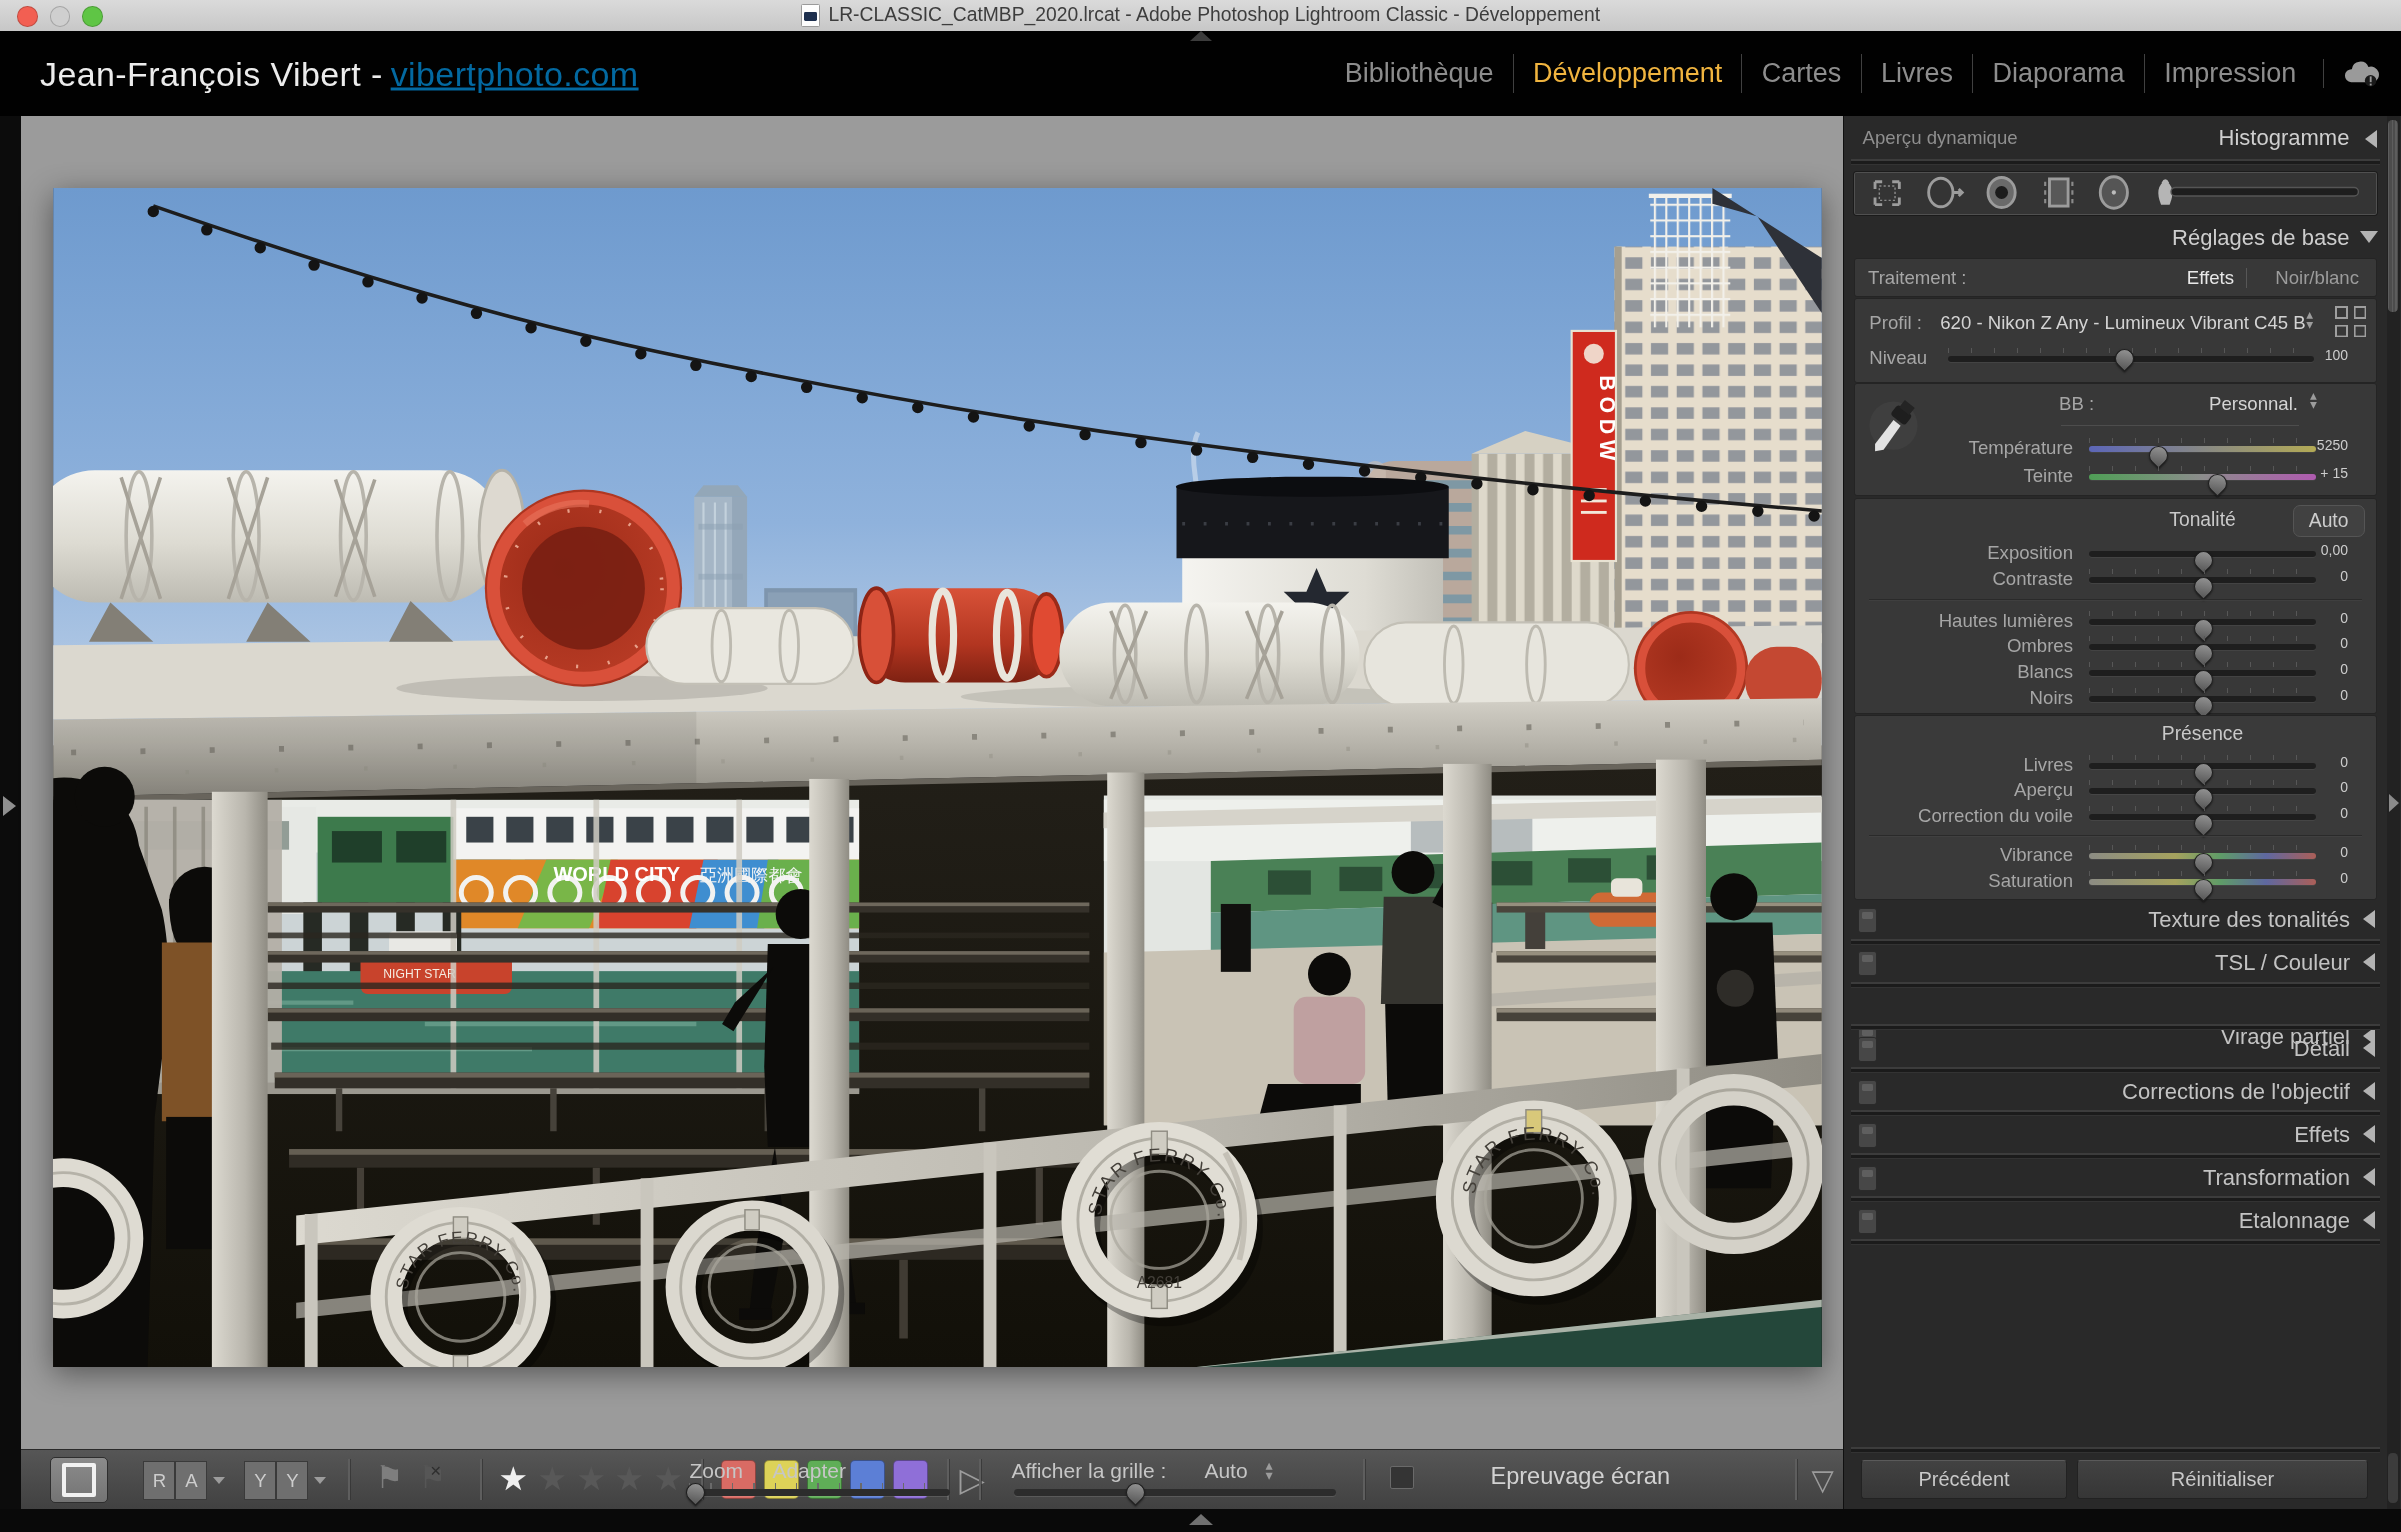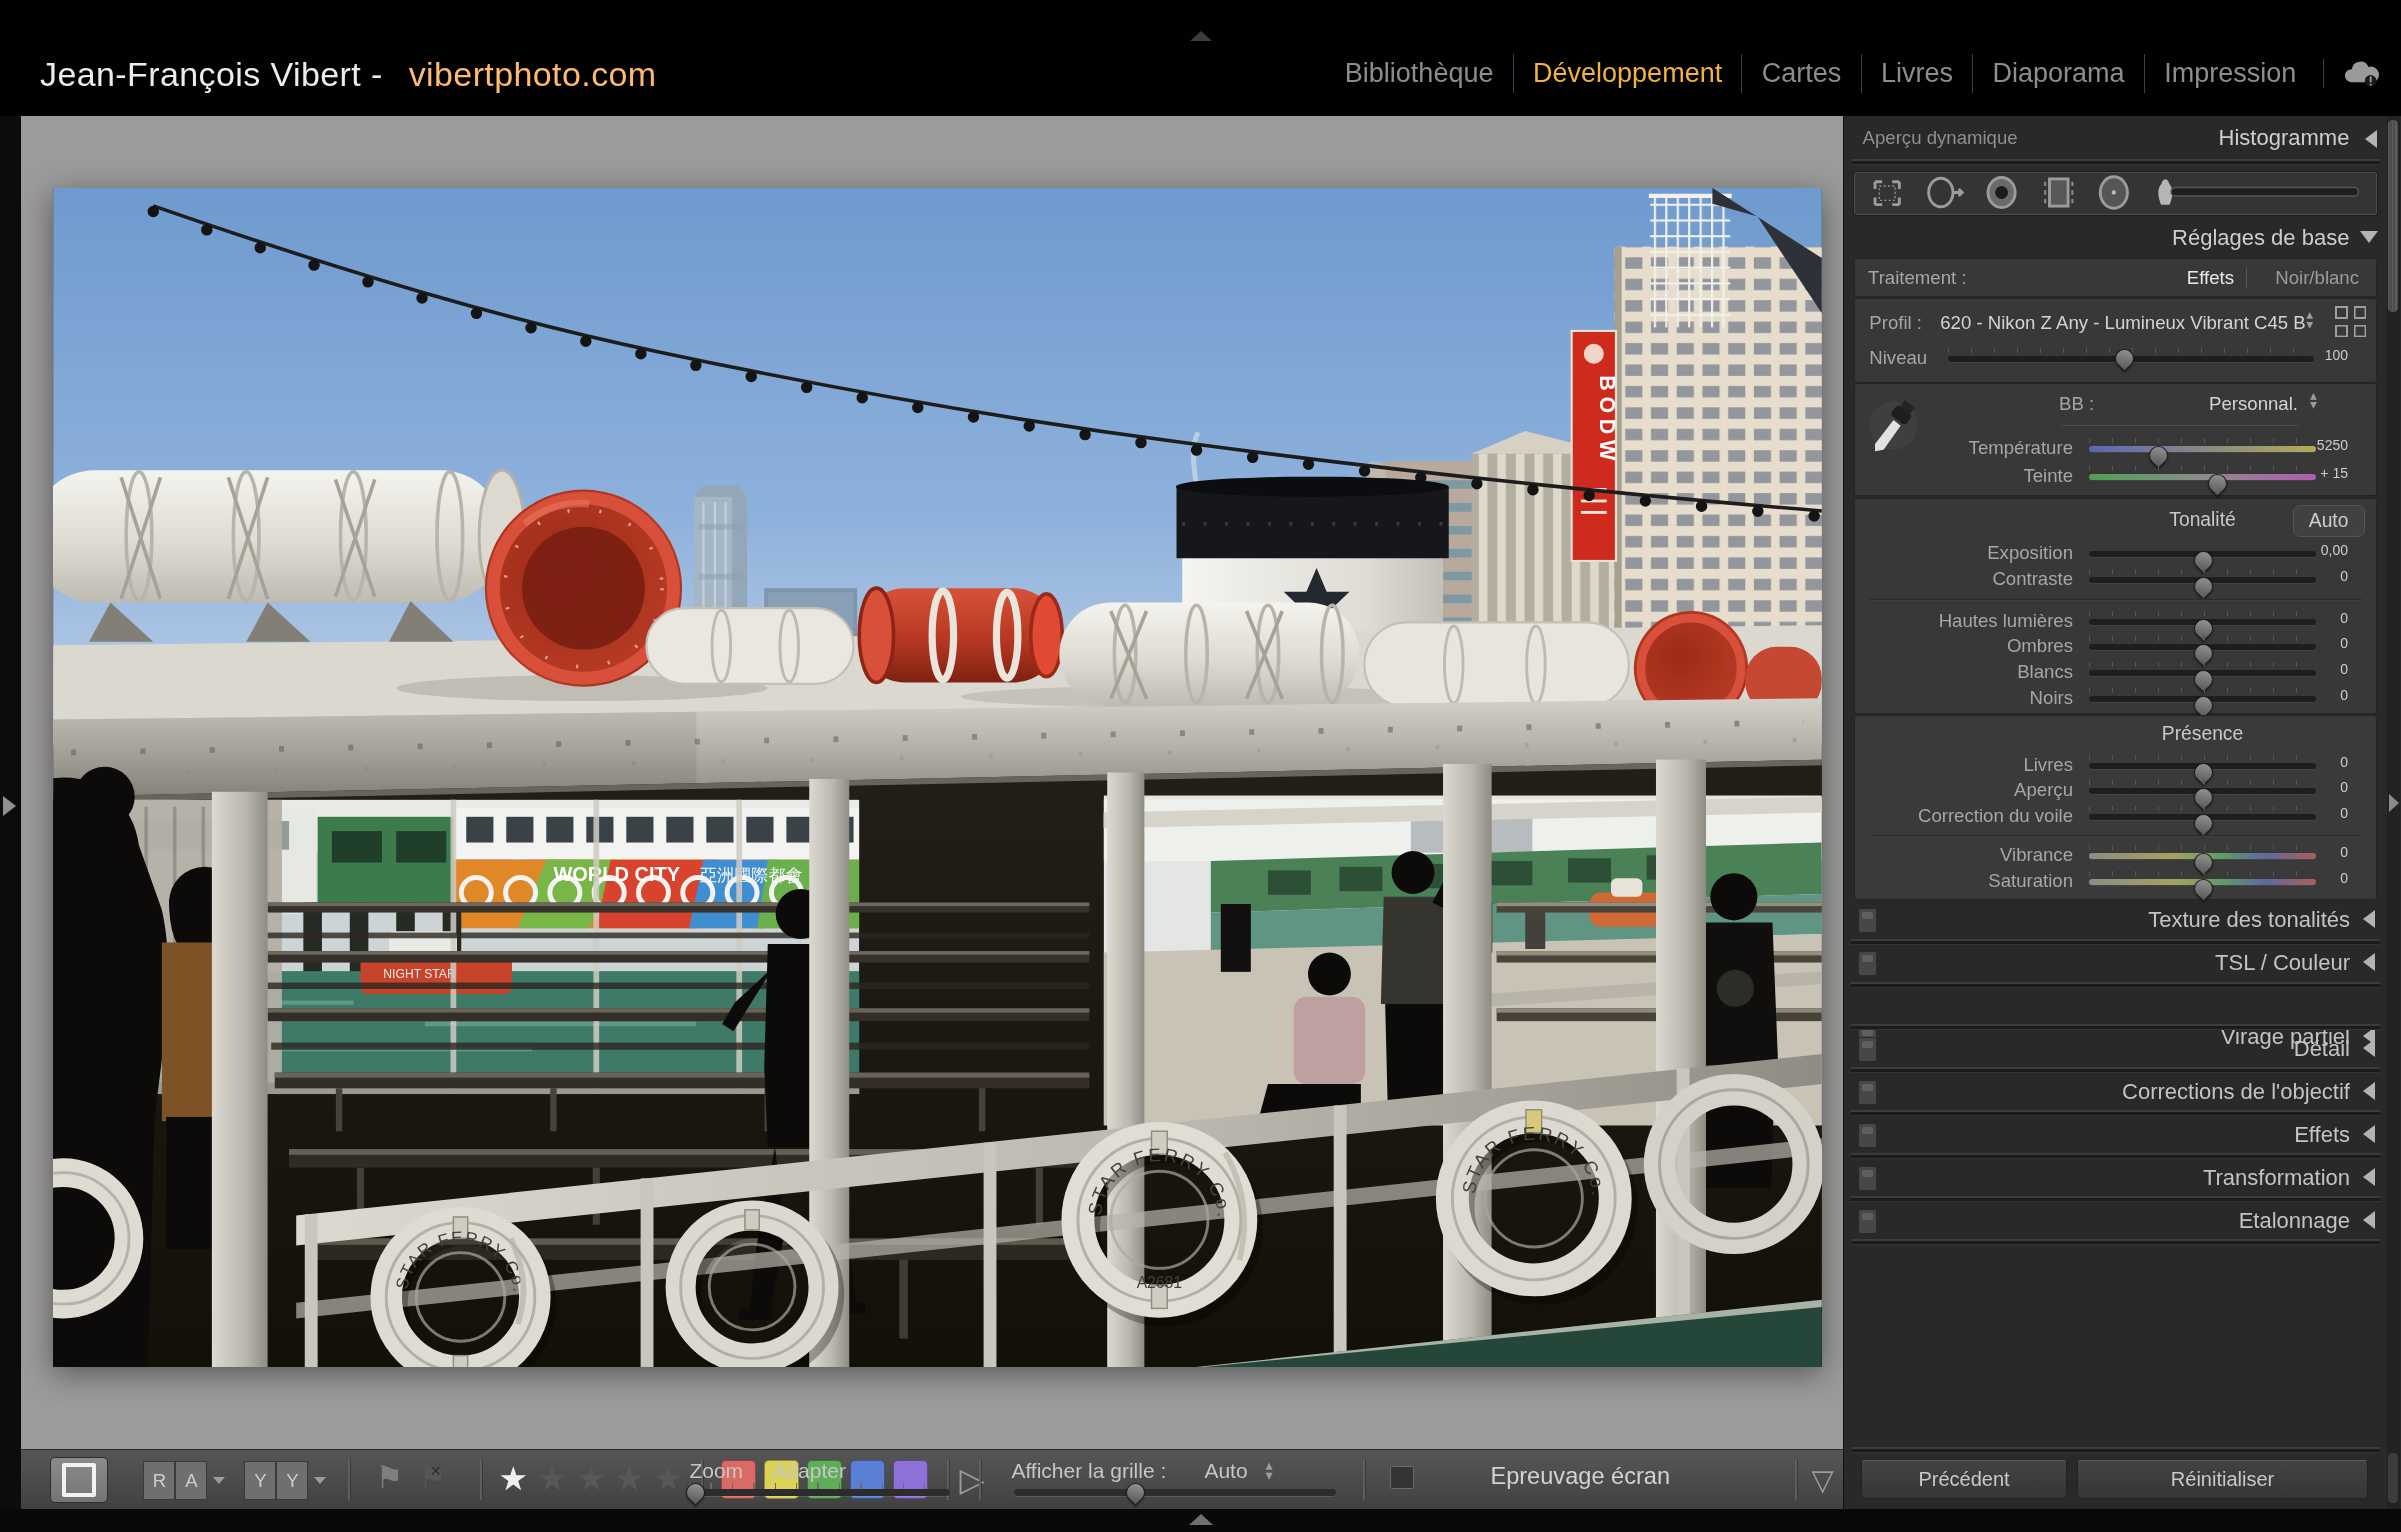--- a/index.html
+++ b/index.html
@@ -19,21 +19,21 @@
   .docicon{width:17px;height:21.4px;background:#fdfdfd;border:0.7px solid #9a9a9a;border-radius:1.4px;position:relative;}
   .docicon::after{content:"";position:absolute;left:2.1px;top:7.1px;right:2.1px;height:9.3px;background:#1d2f4e;border-radius:1.4px;}
 
   
   .topbar{position:absolute;left:0;top:31px;right:0;height:85px;background:#010101;}
   .top-reveal{position:absolute;left:50%;top:0;transform:translateX(-50%);
     width:0;height:0;border-left:11.4px solid transparent;border-right:11.4px solid transparent;
     border-bottom:10px solid #3c3c3c;}
   .identity{position:absolute;left:40px;top:50%;transform:translateY(-50%);font-size:34px;letter-spacing:0.4px;}
   .identity .nm{color:#ececec;}
-  .identity .site{color:#fdba74;margin-left:26px;}
+  .identity .site{color:#0369a1;margin-left:8px;text-decoration:underline;}
   .modules{position:absolute;right:21.4px;top:0;height:100%;display:flex;align-items:center;}
   .mod{font-size:27px;color:#8d8d8d;padding:4.3px 19.3px;white-space:nowrap;}
   .mod:not(:first-child){border-left:1.4px solid #404040;}
   .mod.active{color:#f0b43f;}
   .cloud-wrap{margin-left:7.1px;padding-left:17px;border-left:1.4px solid #404040;display:flex;align-items:center;}
 
   
   .left-strip{position:absolute;left:0;top:116px;width:21.4px;bottom:23px;background:#0c0c0c;}
   .left-reveal{position:absolute;left:2.9px;top:680px;width:0;height:0;
      border-top:10.7px solid transparent;border-bottom:10.7px solid transparent;border-left:13px solid #8f8f8f;}
@@ -131,20 +131,31 @@
        linear-gradient(#9f9f9f,#9f9f9f) 0 18.6px/13px 13px no-repeat,
        linear-gradient(#9f9f9f,#9f9f9f) 18.6px 18.6px/13px 13px no-repeat;}
   .gridicon::after{content:"";position:absolute;left:2.1px;top:2.1px;width:8.6px;height:8.6px;background:#383838;
      box-shadow:18.6px 0 0 #383838,0 18.6px 0 #383838,18.6px 18.6px 0 #383838;}
 </style>
 </head>
 <body>
 
 <div id="app">
 
+  <div class="titlebar">
+    <div class="lights">
+      <div class="light red"></div>
+      <div class="light gray"></div>
+      <div class="light green"></div>
+    </div>
+    <div class="wintitle">
+      <span class="docicon"></span>
+      <span>LR-CLASSIC_CatMBP_2020.lrcat - Adobe Photoshop Lightroom Classic - Développement</span>
+    </div>
+  </div>
 
   <div class="topbar">
     <div class="top-reveal"></div>
     <div class="identity">
       <span class="nm">Jean-François Vibert -</span><span class="site">vibertphoto.com</span>
     </div>
     <div class="modules">
       <span class="mod">Bibliothèque</span>
       <span class="mod active">Développement</span>
       <span class="mod">Cartes</span>

